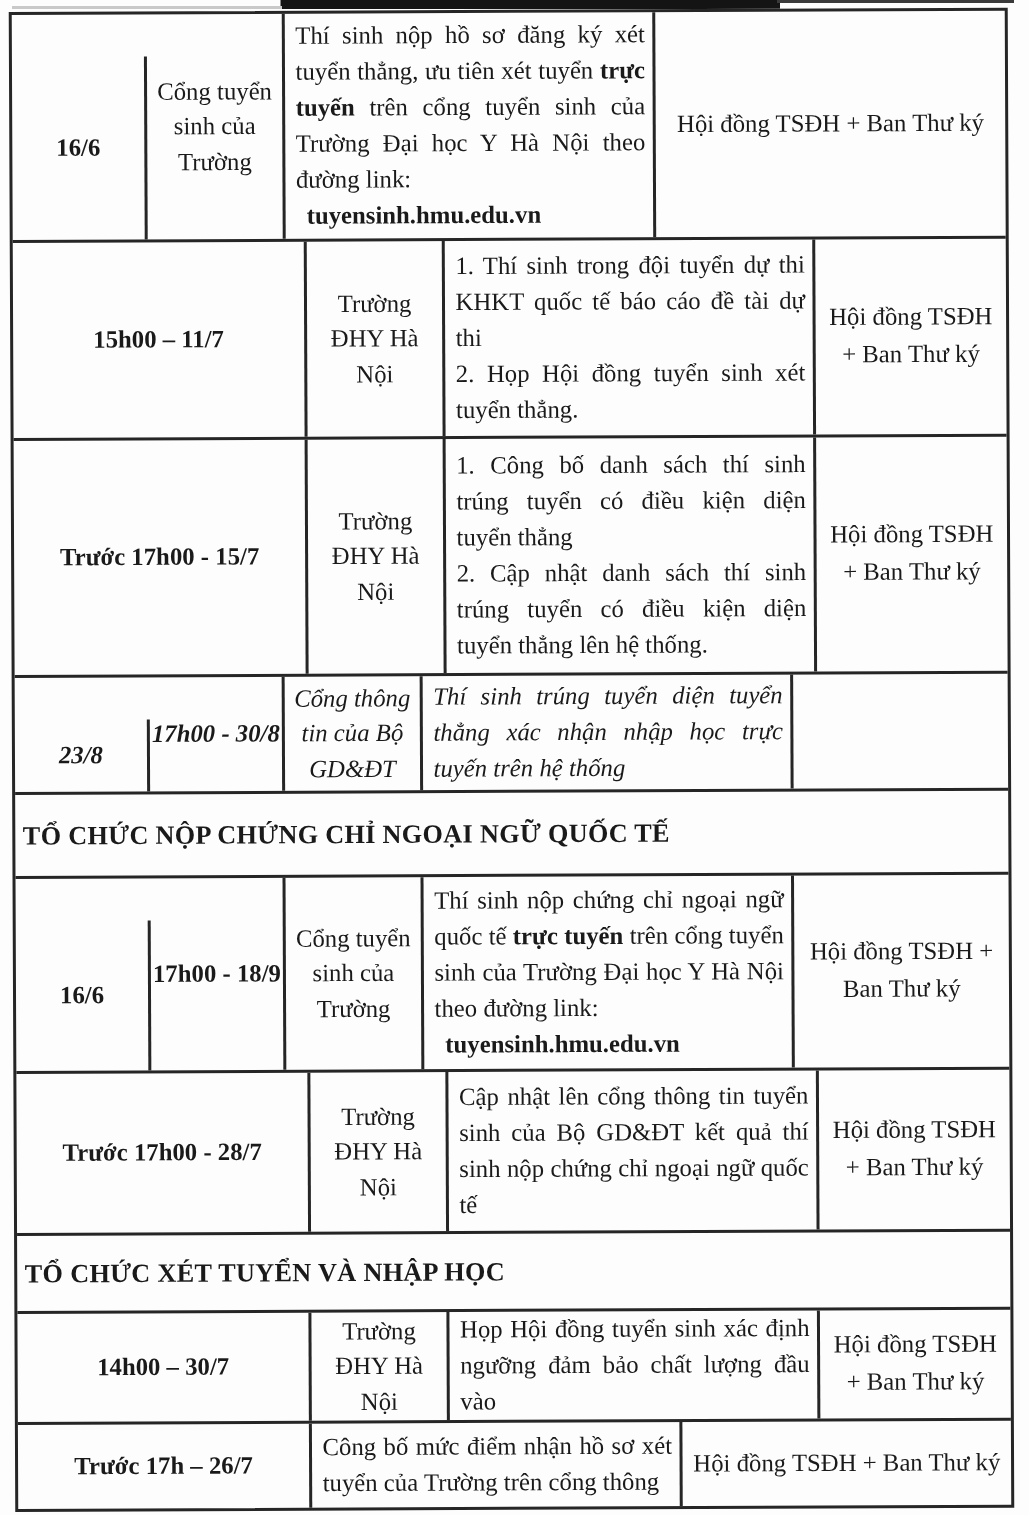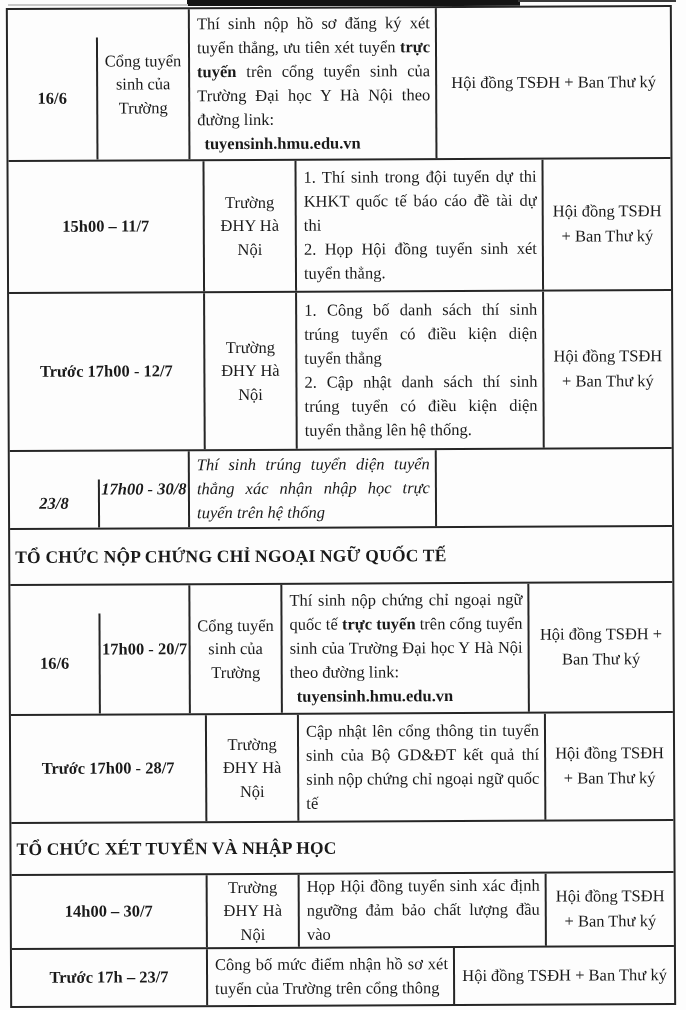--- a/index.html
+++ b/index.html
@@ -79,42 +79,43 @@
       <div class="row" style="height: 132px;">
         <div class="cell c12">15h00 – 11/7</div>
         <div class="cell c3">Trường ĐHY Hà Nội</div>
         <div class="cell c4">
           <p class=""><span>1. Thí sinh trong đội tuyển dự thi KHKT quốc tế báo cáo đề tài dự thi</span></p>
           <p class=""><span>2. Họp Hội đồng tuyển sinh xét tuyển thẳng.</span></p>
         </div>
         <div class="cell c5">Hội đồng TSĐH + Ban Thư ký</div>
       </div>
       <div class="row" style="height: 158px;">
-        <div class="cell c12">Trước 17h00 - 12/7</div>
+        <div class="cell c12">Trước 17h00 - 15/7</div>
         <div class="cell c3">Trường ĐHY Hà Nội</div>
         <div class="cell c4">
           <p class=""><span>1. Công bố danh sách thí sinh trúng tuyển có điều kiện diện tuyển thẳng</span></p>
           <p class=""><span>2. Cập nhật danh sách thí sinh trúng tuyển có điều kiện diện tuyển thẳng lên hệ thống.</span></p>
         </div>
         <div class="cell c5">Hội đồng TSĐH + Ban Thư ký</div>
       </div>
       <div class="row it" style="height: 78px;">
         <div class="cell c1">23/8</div>
         <div class="cell c2">17h00 - 30/8</div>
+        <div class="cell c3">Cổng thông tin của Bộ GD&amp;ĐT</div>
         <div class="cell c4">
           <p class=""><span>Thí sinh trúng tuyển diện tuyển thẳng xác nhận nhập học trực tuyến trên hệ thống</span></p>
         </div>
         <div class="cell c5"></div>
       </div>
       <div class="row section" style="height: 56px;">
         <div class="sec-title">TỔ CHỨC NỘP CHỨNG CHỈ NGOẠI NGỮ QUỐC TẾ</div>
       </div>
       <div class="row" style="height: 130px;">
         <div class="cell c1">16/6</div>
-        <div class="cell c2">17h00 - 20/7</div>
+        <div class="cell c2">17h00 - 18/9</div>
         <div class="cell c3">Cổng tuyển sinh của Trường</div>
         <div class="cell c4">
           <p class=""><span>Thí sinh nộp chứng chỉ ngoại ngữ quốc tế </span><span class="b">trực tuyến</span><span> trên cổng tuyển sinh của Trường Đại học Y Hà Nội theo đường link:</span></p>
           <p class="solo"><span class="b">tuyensinh.hmu.edu.vn</span></p>
         </div>
         <div class="cell c5">Hội đồng TSĐH + Ban Thư ký</div>
       </div>
       <div class="row" style="height: 108px;">
         <div class="cell c12">Trước 17h00 - 28/7</div>
         <div class="cell c3">Trường ĐHY Hà Nội</div>
@@ -128,20 +129,20 @@
       </div>
       <div class="row" style="height: 74px;">
         <div class="cell c12">14h00 – 30/7</div>
         <div class="cell c3">Trường ĐHY Hà Nội</div>
         <div class="cell c4">
           <p class=""><span>Họp Hội đồng tuyển sinh xác định ngưỡng đảm bảo chất lượng đầu vào</span></p>
         </div>
         <div class="cell c5">Hội đồng TSĐH + Ban Thư ký</div>
       </div>
       <div class="row" style="height: 56px;">
-        <div class="cell c12">Trước 17h – 23/7</div>
+        <div class="cell c12">Trước 17h – 26/7</div>
         <div class="cell c4">
           <p class=""><span>Công bố mức điểm nhận hồ sơ xét tuyển của Trường trên cổng thông</span></p>
         </div>
         <div class="cell c5">Hội đồng TSĐH + Ban Thư ký</div>
       </div>
     </div>
 </div>
 
 </body></html>

